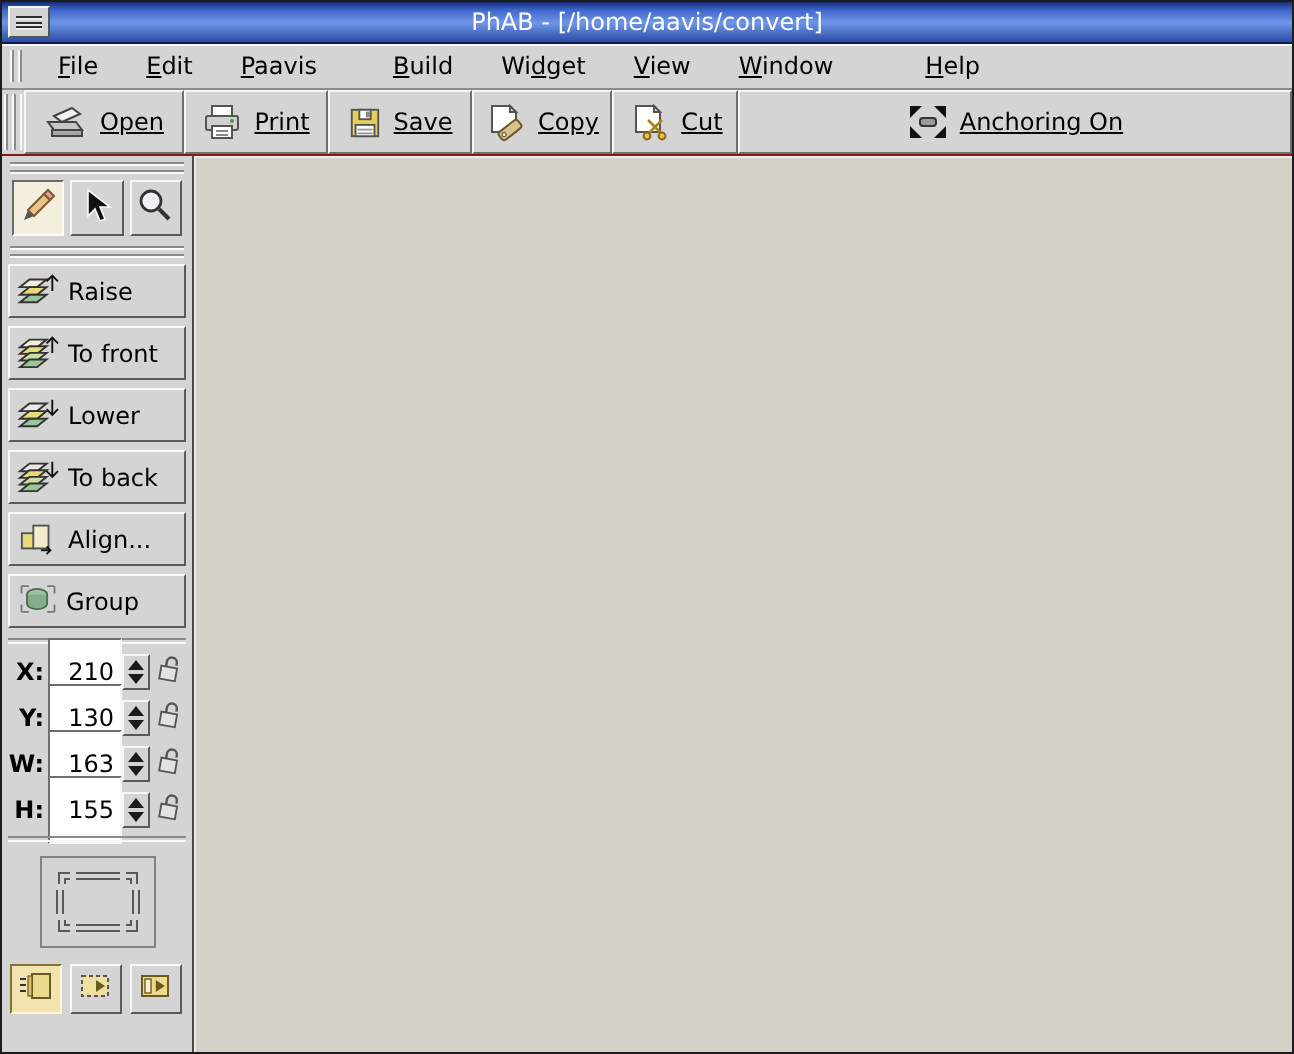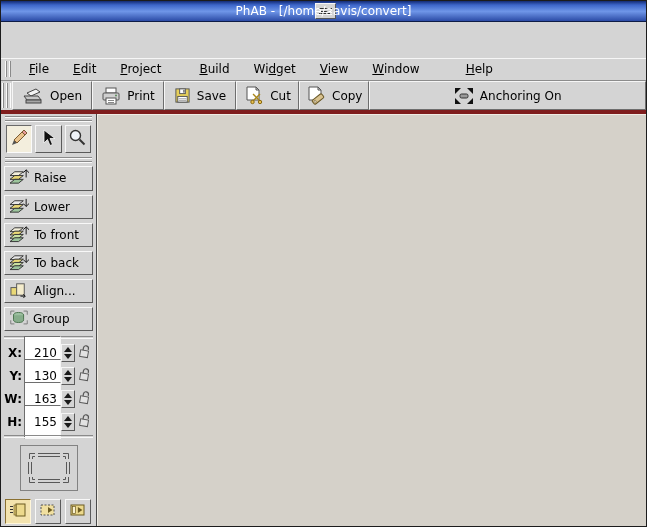--- a/index.html
+++ b/index.html
@@ -14,52 +14,52 @@
     width: 647px; height: 527px;
     display: flex; flex-direction: column;
     background: var(--chrome, #d4d4d4);
     border: 1px solid #1c1c1c;
   }
   
   .titlebar {
     flex: 0 0 21px; height: 21px;
     background: linear-gradient(180deg, #132b74 0%, #3d66ca 20%, var(--titlebar-blue, #6f96e8) 52%, #2b4ba6 100%);
     border-bottom: 1px solid #0e1c46;
-    display: flex; align-items: center; position: relative; justify-content: center;
+    display: flex; align-items: center; position: relative;
   }
   .menu-btn {
     width: 21px; height: 16px; margin-left: 3px;
     background: #d4d4d4;
     border: 1px solid; border-color: #f6f6f6 #565656 #565656 #f6f6f6;
     display: flex; flex-direction: column; justify-content: space-evenly;
     padding: 2px 3px; cursor: default;
   }
   .menu-btn i { display: block; height: 1px; background: #2e2e2e; box-shadow: 0 1px 0 #eaeaea; }
   .title {
     position: absolute; left: 0; right: 0; text-align: center;
     color: #fff; font-size: 12px; pointer-events: none;
   }
   
   .menubar {
     flex: 0 0 23px; height: 23px; background: #d4d4d4;
     border-bottom: 1px solid #8c8c8c;
     box-shadow: inset 0 1px 0 #f6f6f6;
-    display: flex; align-items: center; padding-left: 2px; margin-top: 36px;
+    display: flex; align-items: center; padding-left: 2px;
   }
   .grip-v {
     width: 7px; align-self: stretch; margin: 3px 2px;
     background: repeating-linear-gradient(90deg, #fafafa 0 1px, #8a8a8a 1px 2px, #d4d4d4 2px 4px);
   }
   .menu-item { padding: 3px 9px; margin-left: 6px; white-space: nowrap; }
   .mn { text-decoration: underline; }
   
   .toolbar {
     flex: 0 0 33px; height: 33px; background: #d4d4d4;
-    border-bottom: 4px solid #7f1d1d;
-    display: flex; align-items: stretch;
+    border-bottom: 1px solid #7f1d1d;
+    display: flex; align-items: stretch; text-decoration: underline;
   }
   .grip-tb {
     flex: 0 0 9px; margin: 2px 1px;
     background: repeating-linear-gradient(90deg, #fafafa 0 1px, #8a8a8a 1px 2px, #d4d4d4 2px 4px);
   }
   .tbtn {
     display: flex; align-items: center; justify-content: center; gap: 6px;
     background: #d4d4d4; font-size: 12px; white-space: nowrap;
     border: 1px solid; border-color: #f6f6f6 #6e6e6e #6e6e6e #f6f6f6;
     padding: 0 6px; cursor: default; font-family: inherit;
@@ -134,21 +134,21 @@
         <i></i>
         <i></i>
       </button>
     <div class="title">PhAB - [/home/aavis/convert]</div>
   </div>
 
   <div class="menubar">
     <div class="grip-v"></div>
     <div class="menu-item"><span></span><span class="mn">F</span><span>ile</span></div>
     <div class="menu-item"><span></span><span class="mn">E</span><span>dit</span></div>
-    <div class="menu-item"><span></span><span class="mn">P</span><span>roject</span></div>
+    <div class="menu-item"><span></span><span class="mn">P</span><span>aavis</span></div>
     <div class="menu-item" style="margin-left:20px;"><span></span><span class="mn">B</span><span>uild</span></div>
     <div class="menu-item"><span>Wi</span><span class="mn">d</span><span>get</span></div>
     <div class="menu-item"><span></span><span class="mn">V</span><span>iew</span></div>
     <div class="menu-item"><span></span><span class="mn">W</span><span>indow</span></div>
     <div class="menu-item" style="margin-left:28px;"><span></span><span class="mn">H</span><span>elp</span></div>
   </div>
 
   <div class="toolbar">
     <div class="grip-tb"></div>
 
@@ -182,52 +182,52 @@
           <svg width="17" height="17" viewBox="0 0 18 18">
             <rect x="2" y="2" width="14" height="14" fill="#e6cf5a" stroke="#555"></rect>
             <rect x="6" y="2" width="6" height="5" fill="#fff" stroke="#555"></rect>
             <rect x="9.5" y="3" width="2" height="3" fill="#888"></rect>
             <rect x="4" y="10" width="10" height="6" fill="#fff" stroke="#555"></rect>
             <line x1="5" y1="12.5" x2="13" y2="12.5" stroke="#999"></line>
             <line x1="5" y1="14.5" x2="13" y2="14.5" stroke="#999"></line>
           </svg>
         </span>
       <span>Save</span>
+    </button>
+
+    <button class="tbtn" style="flex:0 0 67px">
+      <span class="ic">
+          <svg width="20" height="19" viewBox="0 0 20 19">
+            <path d="M3,1 h9 l3,3 v10 h-12 z" fill="#fff" stroke="#555"></path>
+            <path d="M12,1 v3 h3 z" fill="#ddd" stroke="#555"></path>
+            <g transform="rotate(-38 12 13)">
+              <rect x="6" y="10.5" width="12" height="5" rx="1.5" fill="#d9c28f" stroke="#6b5a2a"></rect>
+              <circle cx="8.3" cy="13" r="1" fill="#fff" stroke="#6b5a2a" stroke-width="0.6"></circle>
+            </g>
+          </svg>
+        </span>
+      <span>Copy</span>
     </button>
 
     <button class="tbtn" style="flex:0 0 63px">
       <span class="ic">
           <svg width="20" height="19" viewBox="0 0 20 19">
             <path d="M3,1 h9 l3,3 v10 h-12 z" fill="#fff" stroke="#555"></path>
             <path d="M12,1 v3 h3 z" fill="#ddd" stroke="#555"></path>
             <g stroke="#a8861b" stroke-width="1.3">
               <line x1="9" y1="8" x2="16" y2="15"></line>
               <line x1="16" y1="8" x2="9" y2="15"></line>
             </g>
             <circle cx="8.5" cy="16" r="1.7" fill="#e8c050" stroke="#8a6a10"></circle>
             <circle cx="16" cy="16" r="1.7" fill="#e8c050" stroke="#8a6a10"></circle>
           </svg>
         </span>
       <span>Cut</span>
     </button>
 
-    <button class="tbtn" style="flex:0 0 67px">
-      <span class="ic">
-          <svg width="20" height="19" viewBox="0 0 20 19">
-            <path d="M3,1 h9 l3,3 v10 h-12 z" fill="#fff" stroke="#555"></path>
-            <path d="M12,1 v3 h3 z" fill="#ddd" stroke="#555"></path>
-            <g transform="rotate(-38 12 13)">
-              <rect x="6" y="10.5" width="12" height="5" rx="1.5" fill="#d9c28f" stroke="#6b5a2a"></rect>
-              <circle cx="8.3" cy="13" r="1" fill="#fff" stroke="#6b5a2a" stroke-width="0.6"></circle>
-            </g>
-          </svg>
-        </span>
-      <span>Copy</span>
-    </button>
-
 
 
     <button class="tbtn" style="flex:1 1 auto">
       <span class="ic">
           <svg width="20" height="18" viewBox="0 0 20 18">
             <g fill="#111">
               <polygon points="1,1 7,1 1,7"></polygon>
               <polygon points="19,1 13,1 19,7"></polygon>
               <polygon points="1,17 7,17 1,11"></polygon>
               <polygon points="19,17 13,17 19,11"></polygon>
@@ -275,40 +275,40 @@
                 <polygon points="2,17 7,13 16,13 11,17" fill="#9cc49c"></polygon>
               </g>
               <path d="M19,11 v-8 m-3,3 l3,-3 3,3" stroke="#111" fill="none"></path>
             </svg></span>
         <span>Raise</span>
       </button>
 
       <button class="sbtn">
         <span><svg width="23" height="19" viewBox="0 0 24 20">
               <g stroke="#333">
-                <polygon points="2,9 7,5 16,5 11,9" fill="#e8e8e8"></polygon>
-                <polygon points="2,13 7,9 16,9 11,13" fill="#ead977"></polygon>
-                <polygon points="2,17 7,13 16,13 11,17" fill="#9cc49c"></polygon>
-              </g>
-              <path d="M19,3 v8 m-3,-3 l3,3 3,-3" stroke="#111" fill="none"></path>
-            </svg></span>
-        <span>Lower</span>
-      </button>
-
-      <button class="sbtn">
-        <span><svg width="23" height="19" viewBox="0 0 24 20">
-              <g stroke="#333">
                 <polygon points="2,8 7,4 16,4 11,8" fill="#f4f0dc"></polygon>
                 <polygon points="2,11.5 7,7.5 16,7.5 11,11.5" fill="#ead977"></polygon>
                 <polygon points="2,15 7,11 16,11 11,15" fill="#c9e0a0"></polygon>
                 <polygon points="2,18.5 7,14.5 16,14.5 11,18.5" fill="#9cc49c"></polygon>
               </g>
               <path d="M19,11 v-8 m-3,3 l3,-3 3,3" stroke="#111" fill="none"></path>
             </svg></span>
         <span>To front</span>
+      </button>
+
+      <button class="sbtn">
+        <span><svg width="23" height="19" viewBox="0 0 24 20">
+              <g stroke="#333">
+                <polygon points="2,9 7,5 16,5 11,9" fill="#e8e8e8"></polygon>
+                <polygon points="2,13 7,9 16,9 11,13" fill="#ead977"></polygon>
+                <polygon points="2,17 7,13 16,13 11,17" fill="#9cc49c"></polygon>
+              </g>
+              <path d="M19,3 v8 m-3,-3 l3,3 3,-3" stroke="#111" fill="none"></path>
+            </svg></span>
+        <span>Lower</span>
       </button>
 
       <button class="sbtn">
         <span><svg width="23" height="19" viewBox="0 0 24 20">
               <g stroke="#333">
                 <polygon points="2,8 7,4 16,4 11,8" fill="#e8e8e8"></polygon>
                 <polygon points="2,11.5 7,7.5 16,7.5 11,11.5" fill="#ead977"></polygon>
                 <polygon points="2,15 7,11 16,11 11,15" fill="#c9e0a0"></polygon>
                 <polygon points="2,18.5 7,14.5 16,14.5 11,18.5" fill="#9cc49c"></polygon>
               </g>

